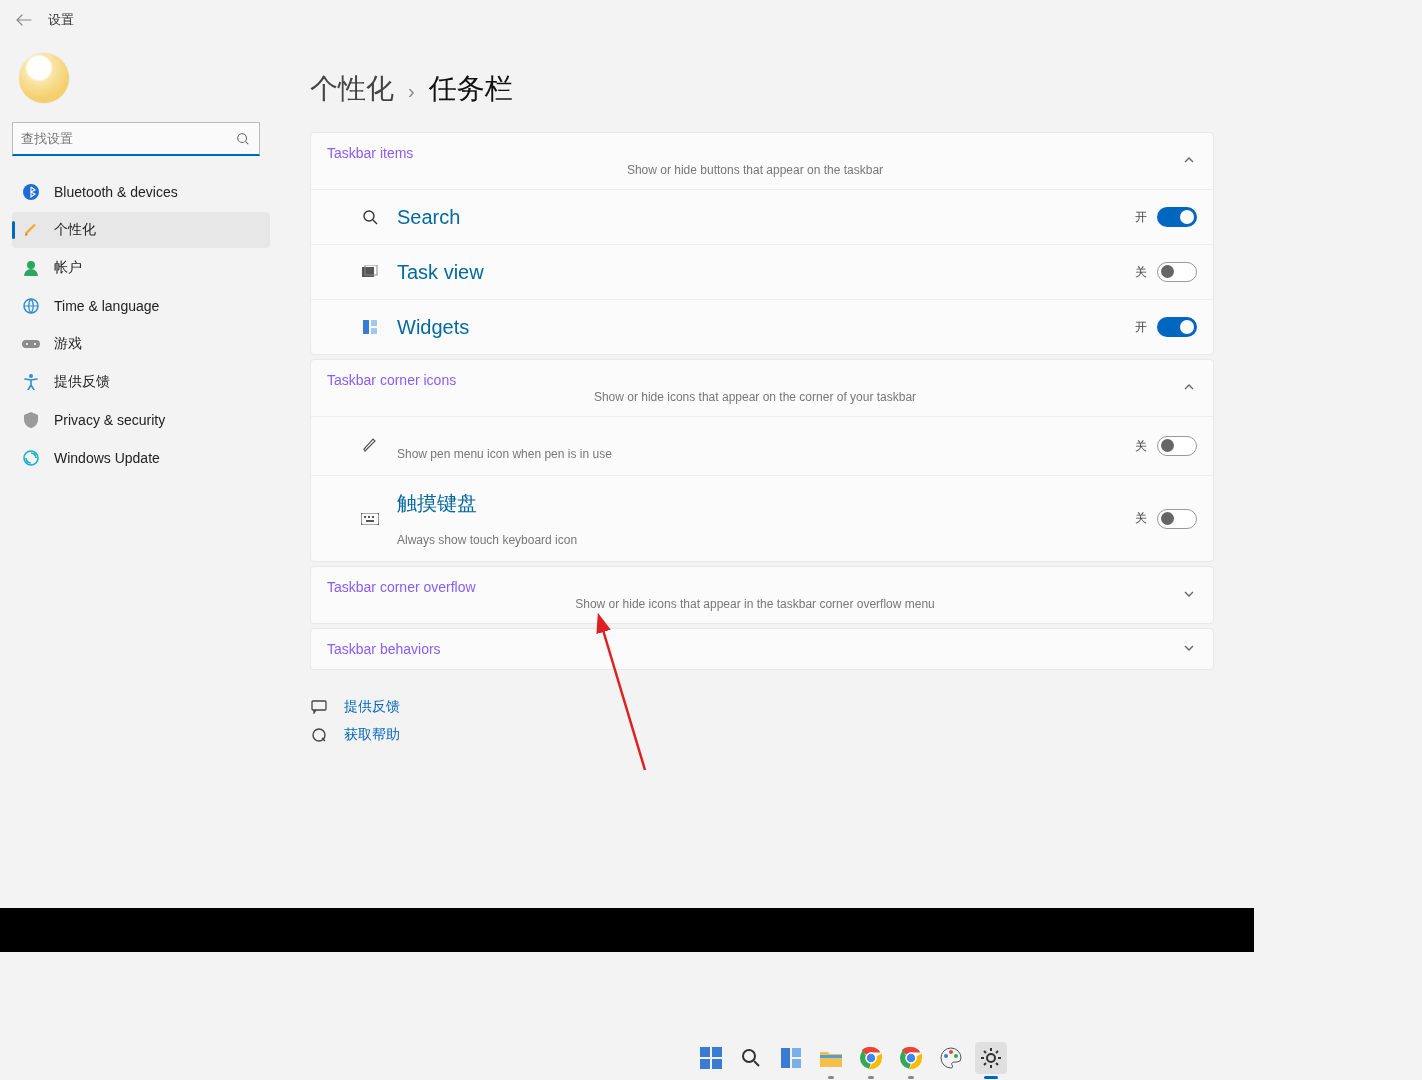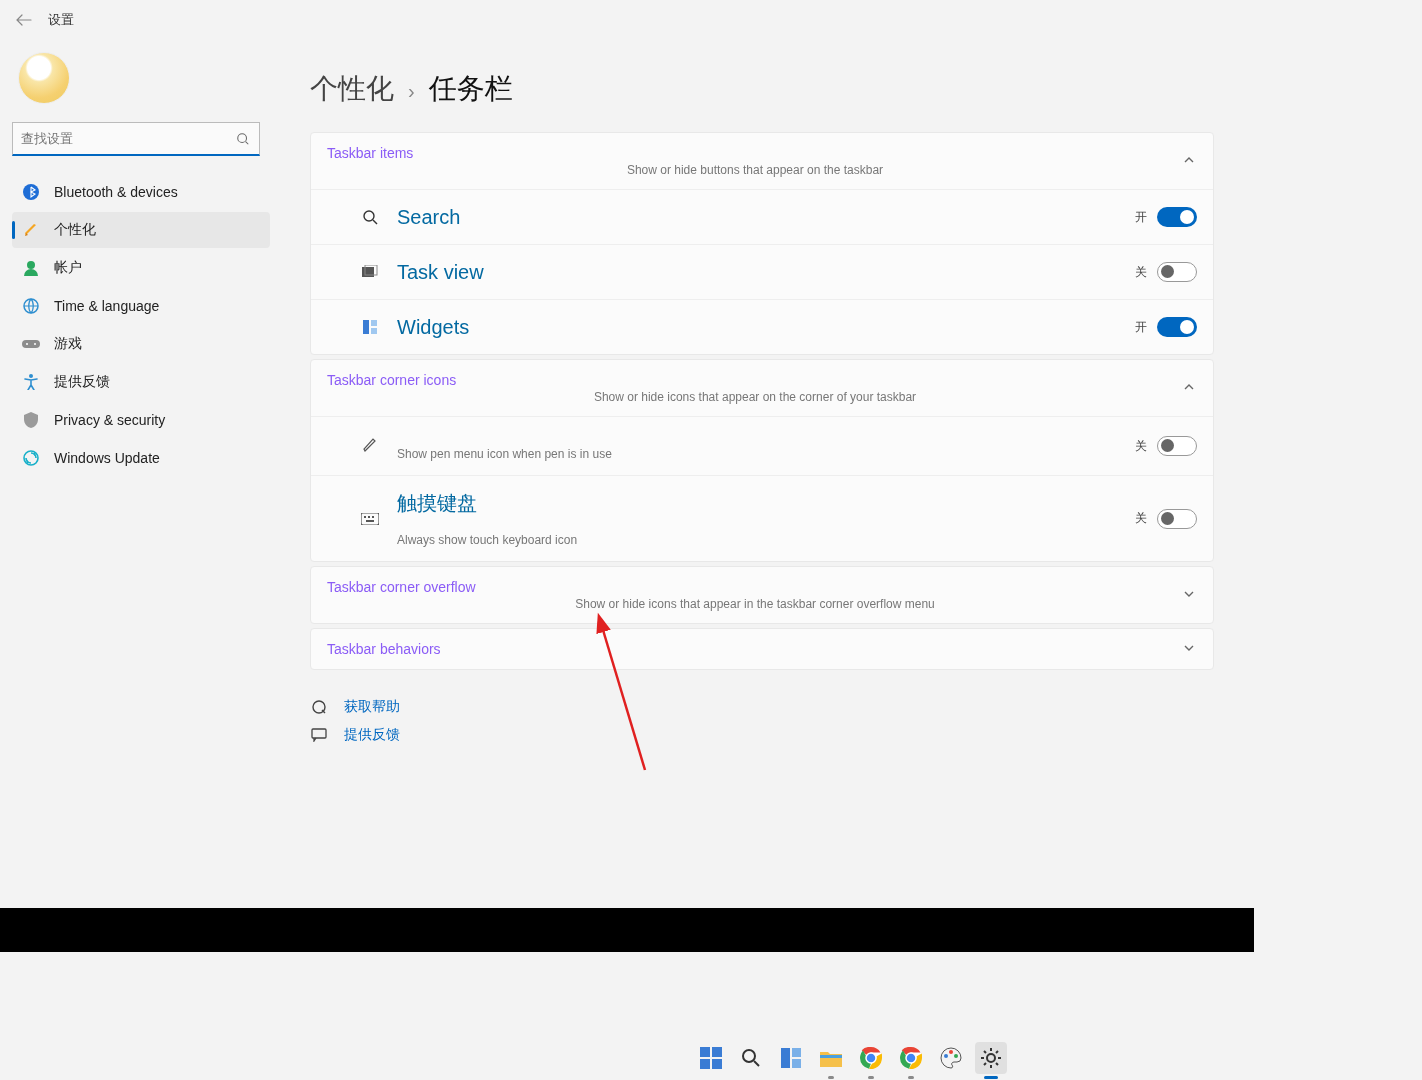--- a/index.html
+++ b/index.html
@@ -299,35 +299,35 @@
               <svg width="12" height="12" viewBox="0 0 12 12">
                 <path d="M2 4l4 4 4-4" stroke="#666" stroke-width="1.4" fill="none"></path>
               </svg>
             </span>
         </div>
       </div>
 
       <div class="links">
         <div class="link">
           <span class="licon">
-              <svg width="16" height="16" viewBox="0 0 16 16">
-                <circle cx="8" cy="8" r="6" fill="none" stroke="#444" stroke-width="1.4"></circle>
-                <path d="M11 11l3 3" stroke="#444" stroke-width="1.4"></path>
-              </svg>
-            </span>
-          <span>获取帮助</span>
-        </div>
-        <div class="link">
-          <span class="licon">
               <svg width="16" height="14" viewBox="0 0 16 14">
                 <rect x="1" y="1" width="14" height="9" rx="1" fill="none" stroke="#444" stroke-width="1.3"></rect>
                 <path d="M5 10l-2 3v-3" fill="none" stroke="#444" stroke-width="1.3"></path>
               </svg>
             </span>
           <span>提供反馈</span>
+        </div>
+        <div class="link">
+          <span class="licon">
+              <svg width="16" height="16" viewBox="0 0 16 16">
+                <circle cx="8" cy="8" r="6" fill="none" stroke="#444" stroke-width="1.4"></circle>
+                <path d="M11 11l3 3" stroke="#444" stroke-width="1.4"></path>
+              </svg>
+            </span>
+          <span>获取帮助</span>
         </div>
       </div>
 
     </div>
   </div>
 </div>
 
 <svg class="arrow" width="70" height="170">
   <defs>
       <marker id="ah" markerWidth="10" markerHeight="10" refX="5" refY="3" orient="auto">

